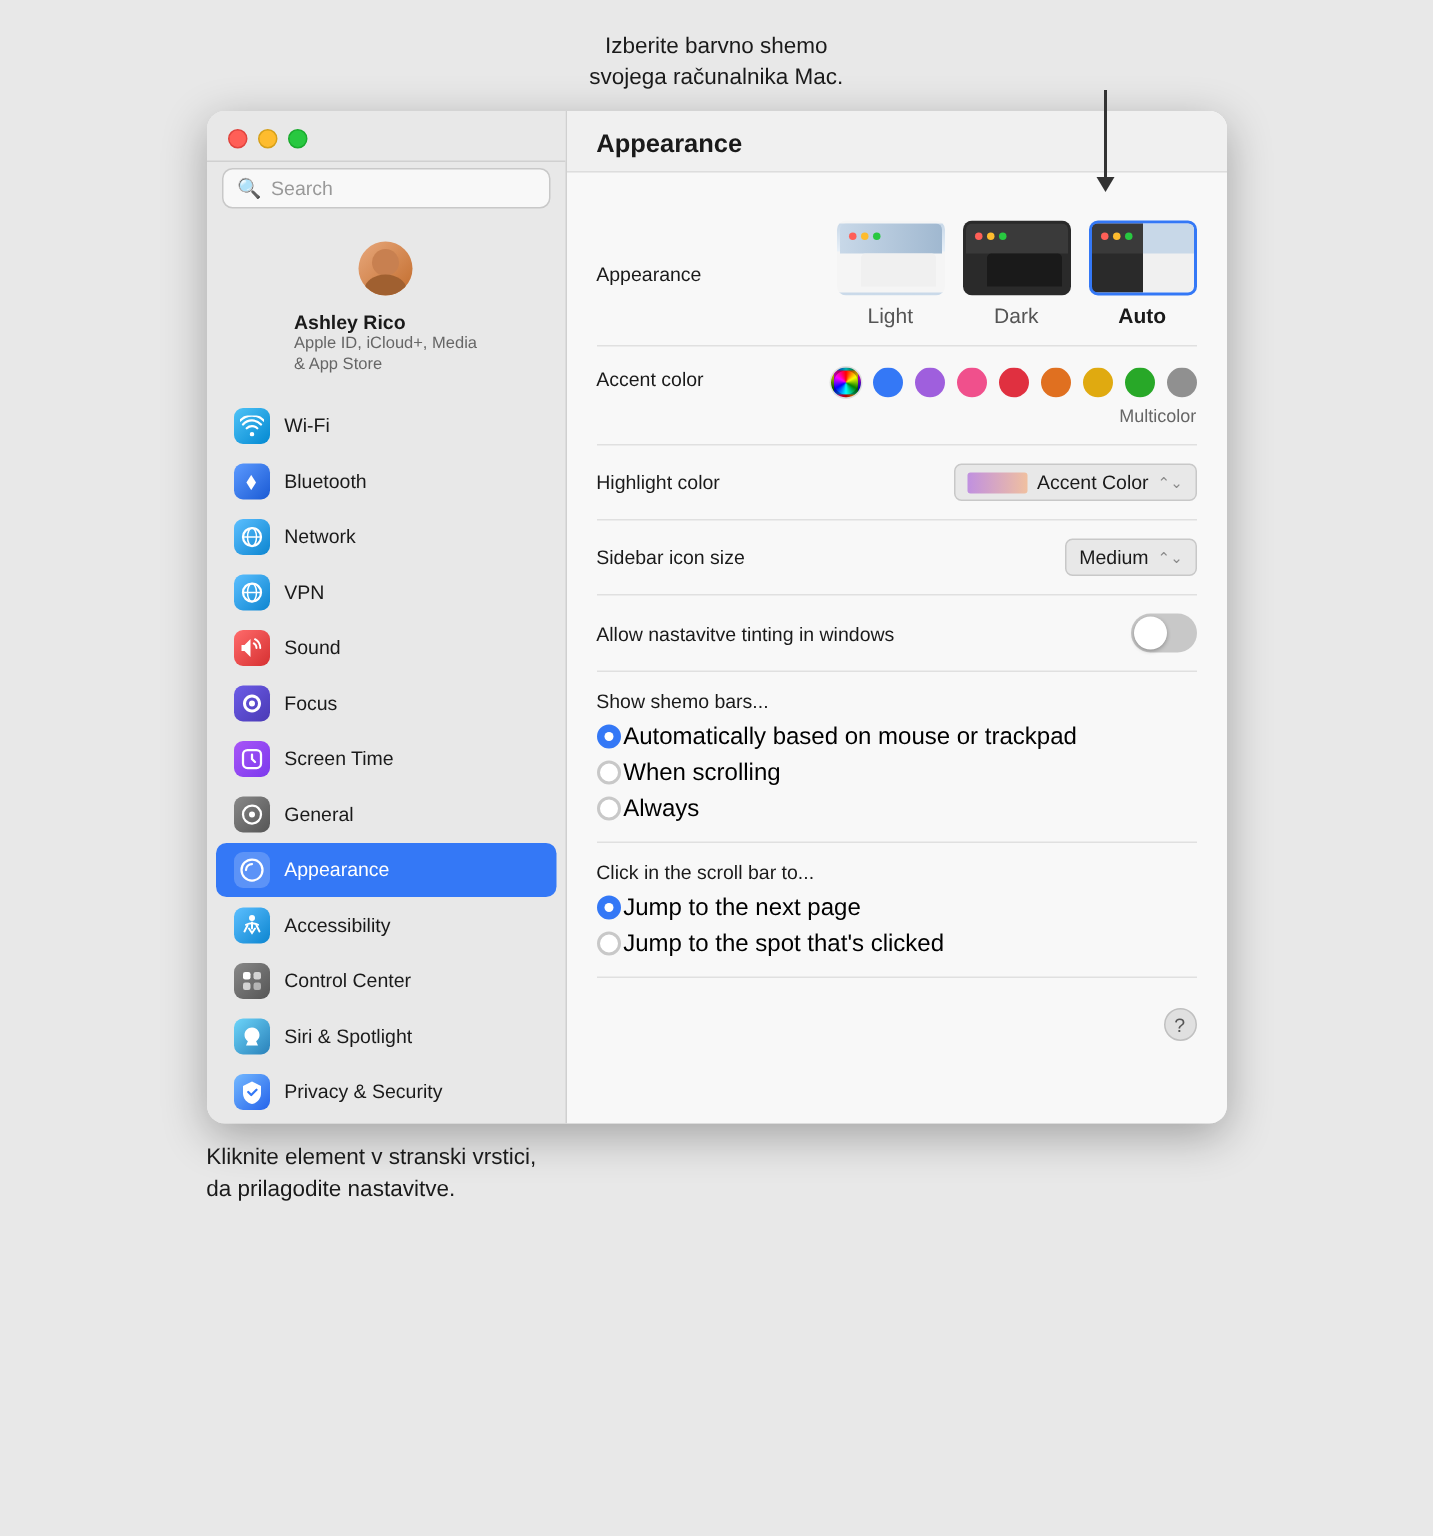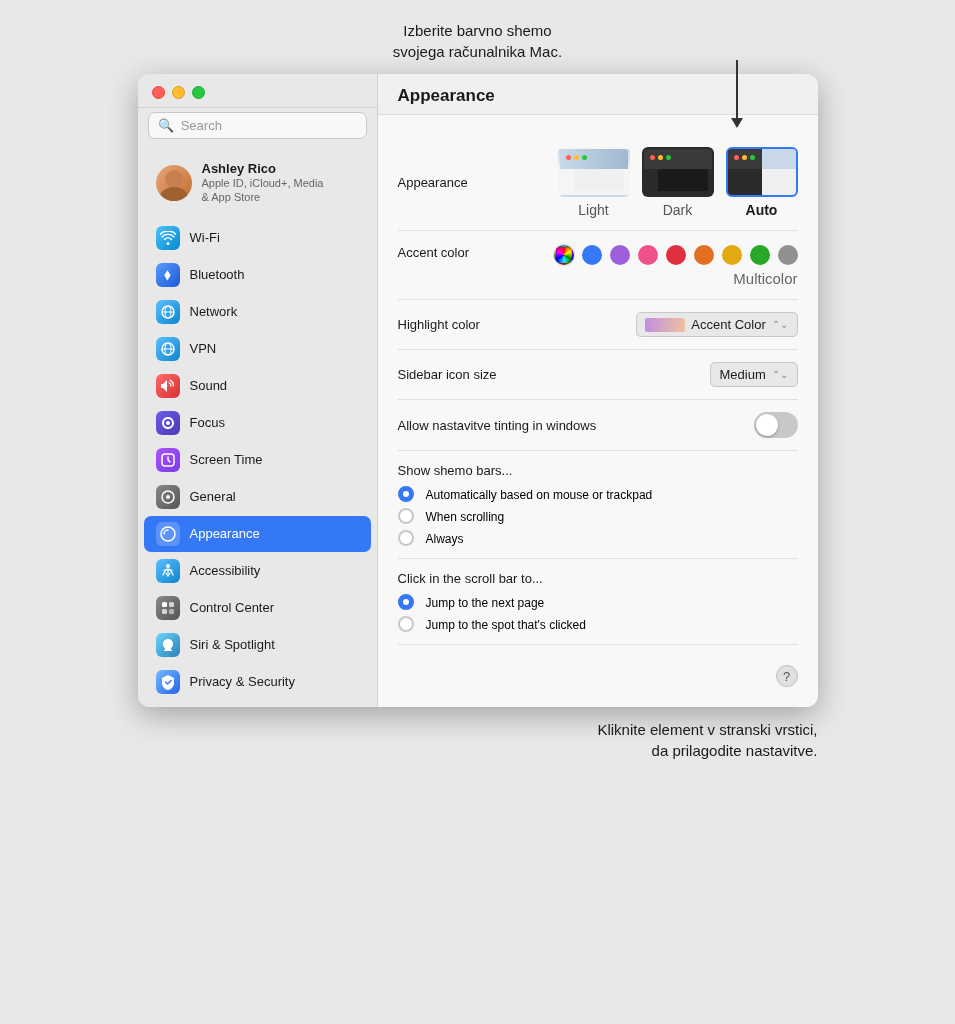--- a/index.html
+++ b/index.html
@@ -166,20 +166,21 @@
 
     
     .user-profile {
       display: flex;
       align-items: center;
       padding: 8px 12px;
       gap: 10px;
       margin: 4px 6px;
       border-radius: 7px;
       cursor: pointer;
+      flex-direction: column;
     }
     .user-avatar {
       width: 36px;
       height: 36px;
       border-radius: 50%;
       background: linear-gradient(135deg, #e8a87c, #c26c2c);
       display: flex;
       align-items: center;
       justify-content: center;
       font-size: 18px;
@@ -397,21 +398,21 @@
     .accent-blue { background: #3478f6; }
     .accent-purple { background: #9f5fdd; }
     .accent-pink { background: #f0508c; }
     .accent-red { background: #e03040; }
     .accent-orange { background: #e07020; }
     .accent-yellow { background: #e0aa10; }
     .accent-green { background: #28a828; }
     .accent-gray { background: #909090; }
 
     .accent-sublabel {
-      font-size: 15px;
+      font-size: 12px;
       color: #666;
     }
 
     
     .dropdown-btn {
       display: flex;
       align-items: center;
       gap: 6px;
       background: #e8e8e8;
       border: 1px solid #c8c8c8;
@@ -456,23 +457,23 @@
     
     .radio-group {
       display: flex;
       flex-direction: column;
       gap: 6px;
       width: 100%;
     }
 
     .radio-item {
       display: flex;
-      align-items: flex-end;
-      gap: 12px;
-      font-size: 12px;
+      align-items: flex-start;
+      gap: 2px;
+      font-size: 16px;
       cursor: pointer;
     }
 
     .radio-circle {
       width: 16px;
       height: 16px;
       border-radius: 50%;
       border: 2px solid #c8c8c8;
       background: white;
       display: flex;
@@ -518,21 +519,21 @@
       font-size: 13px;
       cursor: pointer;
       color: #555;
       float: right;
       margin-top: 10px;
     }
 
     
     .annotation-bottom {
       width: 680px;
-      text-align: right;
+      text-align: left;
       font-size: 15px;
       color: #1a1a1a;
       margin-top: 12px;
       line-height: 1.4;
     }
 
     .window-wrapper {
       display: flex;
       flex-direction: column;
       width: 680px;

